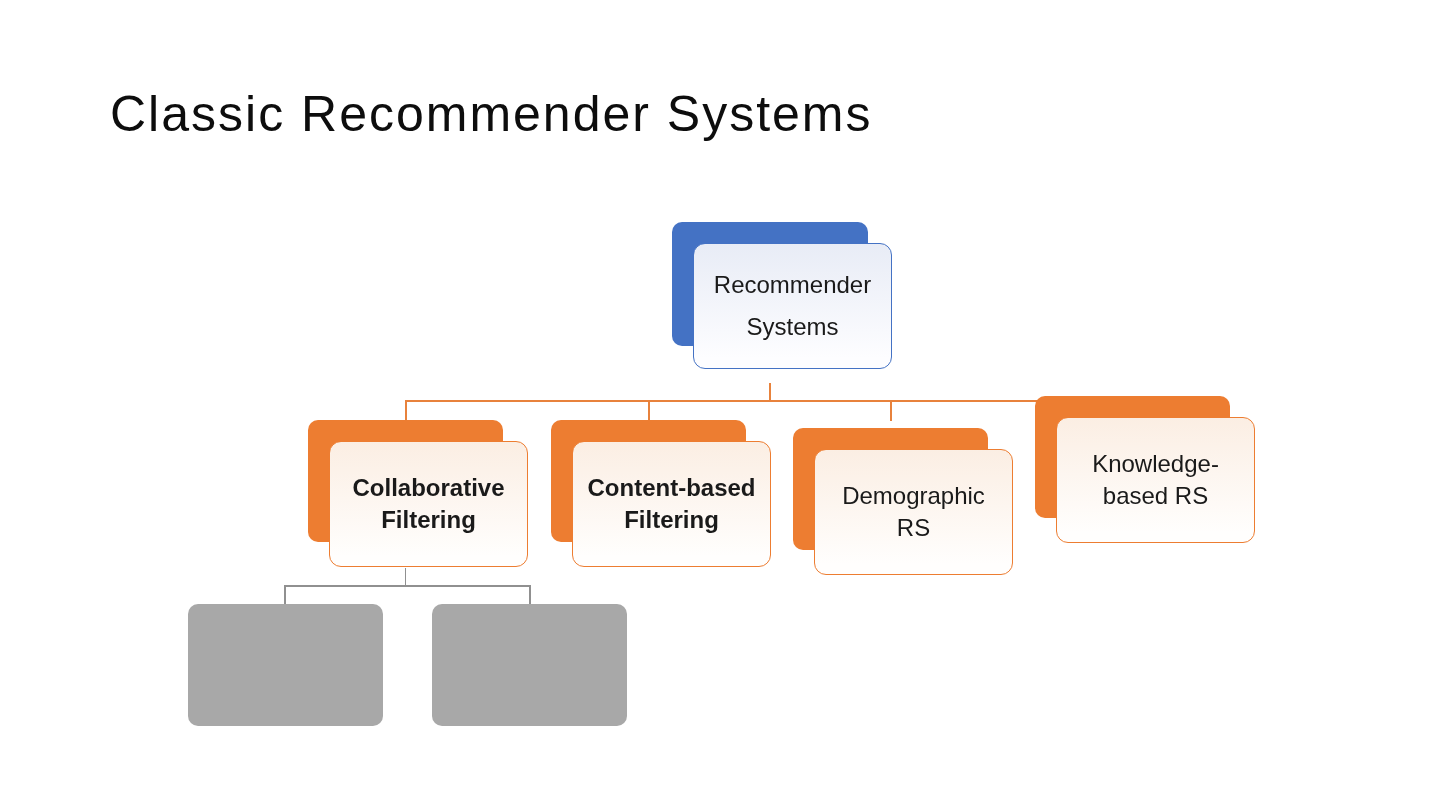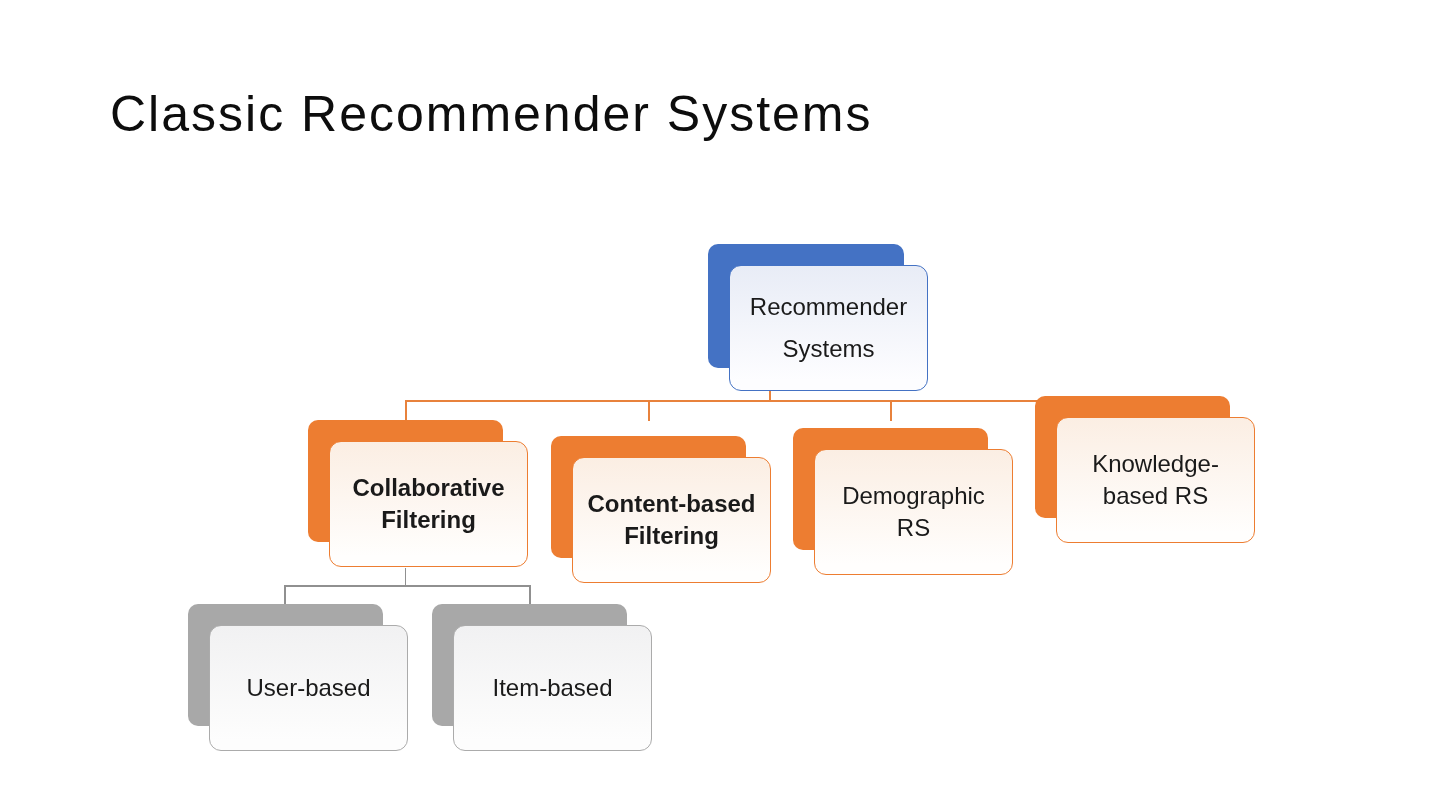--- a/index.html
+++ b/index.html
@@ -52,37 +52,37 @@
     <div class="conn orange" style="left:405px; top:400px; width:1.5px; height:21px;"></div>
     <div class="conn orange" style="left:648px; top:400px; width:1.5px; height:21px;"></div>
     <div class="conn orange" style="left:890px; top:400px; width:1.5px; height:21px;"></div>
     <div class="conn orange" style="left:1132.5px; top:400px; width:1.5px; height:21px;"></div>
 
     <div class="conn gray" style="left:404.5px; top:568px; width:1.5px; height:17.5px;"></div>
     <div class="conn gray" style="left:284px; top:585px; width:246.5px; height:1.5px;"></div>
     <div class="conn gray" style="left:284px; top:585px; width:1.5px; height:20px;"></div>
     <div class="conn gray" style="left:529px; top:585px; width:1.5px; height:20px;"></div>
 
-    <div class="node root blue" style="left:672px; top:244px;margin-left:36px;">
+    <div class="node root blue" style="left:672px; top:222px;">
       <div class="back"></div>
       <div class="front">
         <div>Recommender</div>
         <div>Systems</div>
       </div>
     </div>
 
     <div class="node orange bold" style="left:308px; top:420px;">
       <div class="back"></div>
       <div class="front">
         <div>Collaborative</div>
         <div>Filtering</div>
       </div>
     </div>
 
-    <div class="node orange bold" style="left:551px; top:420px;margin-top:16px;">
+    <div class="node orange bold" style="left:551px; top:420px;">
       <div class="back"></div>
       <div class="front">
         <div>Content-based</div>
         <div>Filtering</div>
       </div>
     </div>
 
     <div class="node orange" style="left:793px; top:428px;">
       <div class="back"></div>
       <div class="front">
@@ -94,26 +94,20 @@
     <div class="node orange" style="left:1035px; top:396px;">
       <div class="back"></div>
       <div class="front">
         <div>Knowledge-</div>
         <div>based RS</div>
       </div>
     </div>
 
     <div class="node gray" style="left:188px; top:604px;">
       <div class="back"></div>
-      <div class="front">
-        <div>User-based</div>
-      </div>
     </div>
 
     <div class="node gray" style="left:432px; top:604px;">
       <div class="back"></div>
-      <div class="front">
-        <div>Item-based</div>
-      </div>
     </div>
 
   </div>
 </div>
 
 </body></html>

